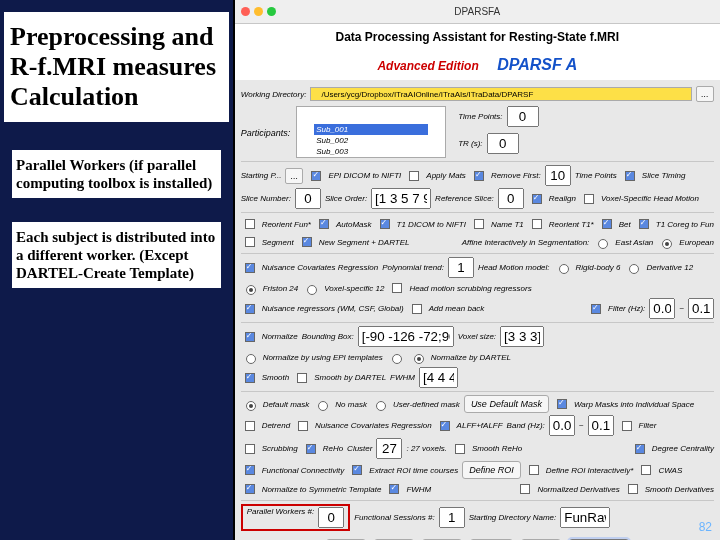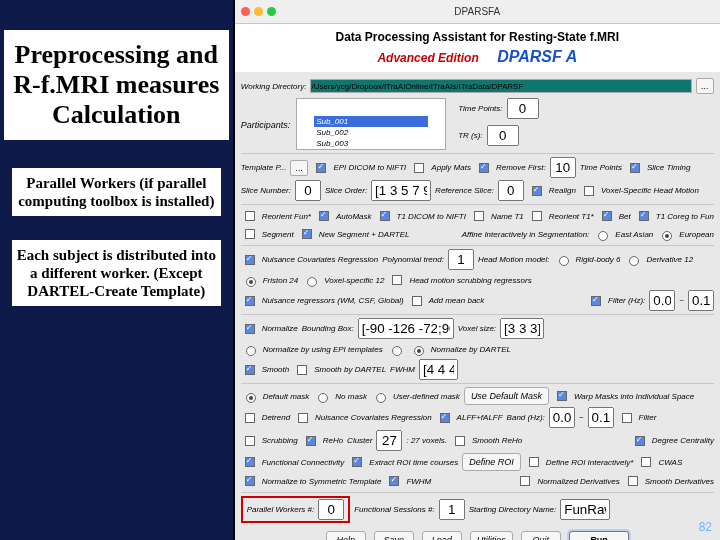--- a/index.html
+++ b/index.html
@@ -9,58 +9,58 @@
     --accent-red:#cc0000;
     --accent-blue:#1452c9;
     --line:#c7c7c7;
     --box:#aaa;
     --xsmall:8px;
     --small:9px;
   }
   *{box-sizing:border-box;font-family:Arial,Helvetica,sans-serif;}
   body{margin:0;width:720px;height:540px;display:flex;background:var(--bg-left);color:#000;overflow:hidden;}
   
-  .left{width:240px;padding:26px 4px;color:#fff;text-align:center;}
+  .left{width:240px;padding:8px 4px;color:#fff;text-align:left;}
   .left h1{margin:4px 0 28px 0;font-size:26px;font-family:"Times New Roman",serif;color:#000;background:#fff;padding:10px 6px;line-height:1.15;font-weight:bold;}
   .left p{margin:8px 8px 24px 8px;font-family:"Times New Roman",serif;font-size:15px;color:#000;background:#fff;padding:6px 4px;font-weight:bold;line-height:1.2;}
   .pg{position:absolute;bottom:6px;right:8px;color:#6bb4ff;font-size:12px;}
   
   .win{flex:1;display:flex;flex-direction:column;background:#fff;border-left:2px solid #000;}
   .titlebar{height:24px;background:#efefef;border-bottom:1px solid var(--line);display:flex;align-items:center;position:relative;}
   .dots{display:flex;gap:4px;margin-left:6px;}
   .dot{width:9px;height:9px;border-radius:50%;}
   .dot.r{background:#ff5f56;}.dot.y{background:#ffbd2e;}.dot.g{background:#27c93f;}
   .title{position:absolute;left:0;right:0;text-align:center;font-size:10px;color:#333;}
   .header{padding:6px 10px;text-align:center;color:#fff;}
   .hdr1{font-size:12px;color:#000;font-weight:bold;}
-  .hdr2{margin-top:4px;}
+  .hdr2{margin-top:12px;}
   .hdr2 .ed{color:var(--accent-red);font-style:italic;font-weight:bold;font-size:12px;margin-right:14px;}
   .hdr2 .logo{color:var(--accent-blue);font-weight:bold;font-size:16px;font-style:italic;}
   .panel{flex:1;background:var(--panel);padding:4px 6px;overflow:hidden;font-size:var(--small);font-style:italic;}
   .row{display:flex;align-items:center;gap:4px;margin:2px 0;min-height:16px;flex-wrap:nowrap;}
   .row label, .row span{font-size:var(--xsmall);white-space:nowrap;}
-  input[type=text].field{background:#0f766e;border:1px solid var(--box);height:14px;font-size:var(--xsmall);padding:0 0;}
+  input[type=text].field{background:#fde047;border:1px solid var(--box);height:14px;font-size:var(--xsmall);padding:0 10px;}
   .wdir{flex:1;height:16px;}
   .morebtn{width:18px;height:16px;background:#f6f6f6;border:1px solid var(--box);border-radius:2px;font-size:9px;line-height:0;display:flex;align-items:center;justify-content:center;}
   .participants{display:flex;align-items:flex-start;gap:6px;margin-top:4px;}
   .participants .list{width:150px;height:52px;background:#fff;border:1px solid var(--box);font-size:var(--xsmall);padding:17px;}
   .participants .list div{padding:0 2px;line-height:11px;}
   .sel{background:#3a6edc;color:#fff;}
   .participants .meta{display:flex;flex-direction:column;gap:6px;margin-left:6px;}
   .participants .meta .row{margin:0;}
   .num{width:32px;text-align:center;}
   .tiny{width:26px;text-align:center;}
   .wide{width:60px;}
   .sep{border:0;border-top:1px solid var(--line);margin:3px 0;}
   .cb{appearance:none;width:10px;height:10px;border:1px solid #666;background:#fff;display:inline-flex;align-items:center;justify-content:center;position:relative;flex:none;}
   .cb:checked{background:#5a88e0;}
   .cb:checked::after{content:"✓";color:#fff;font-size:8px;position:absolute;top:-2px;left:0px;}
   .rb{appearance:none;width:10px;height:10px;border:1px solid #666;border-radius:50%;background:#fff;position:relative;flex:none;}
   .rb:checked::after{content:"";position:absolute;inset:2px;border-radius:50%;background:#444;}
-  .boxed{border:2px solid #cc0000;padding:1px 4px;display:flex;align-items:center;gap:4px;}
+  .boxed{border:2px solid #cc0000;padding:1px 4px;display:flex;gap:4px;}
   .btnbar{display:flex;gap:8px;justify-content:center;padding:6px 0;}
   .btn{min-width:40px;height:18px;background:#f6f6f6;border:1px solid var(--box);border-radius:3px;font-size:9px;display:flex;align-items:center;justify-content:center;padding:0 6px;}
   .btn.run{font-weight:bold;min-width:60px;border:1px solid #777;box-shadow:0 0 0 2px rgba(100,150,255,.3);}
   .grow{flex:1;}
   .rright{margin-left:auto;}
 </style>
 </head>
 <body>
 
 <div class="left">
@@ -109,21 +109,21 @@
         <div class="row rright">
           <label>TR (s):</label>
           <input class="field num" value="0" style="">
         </div>
       </div>
     </div>
 
     <hr class="sep">
 
     <div class="row">
-      <label>Template P...</label>
+      <label>Starting P...</label>
       <div class="morebtn">...</div>
       <input type="checkbox" class="cb" checked="" style="">
         <span>EPI DICOM to NIFTI</span>
       <input type="checkbox" class="cb" style="">
         <span>Apply Mats</span>
       <input type="checkbox" class="cb" checked="" style="">
         <span>Remove First:</span>
       <input class="field tiny" value="10" style="">
       <span>Time Points</span>
       <input type="checkbox" class="cb" checked="" style="">

